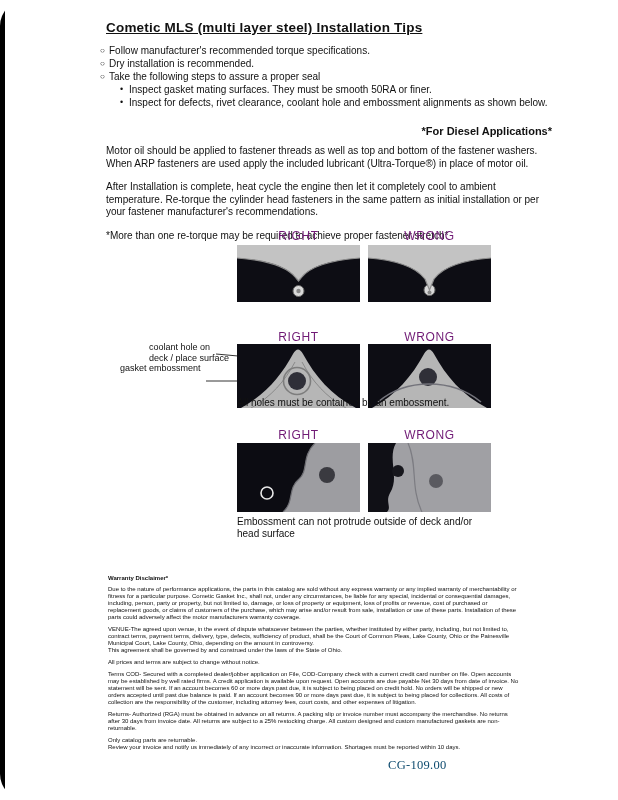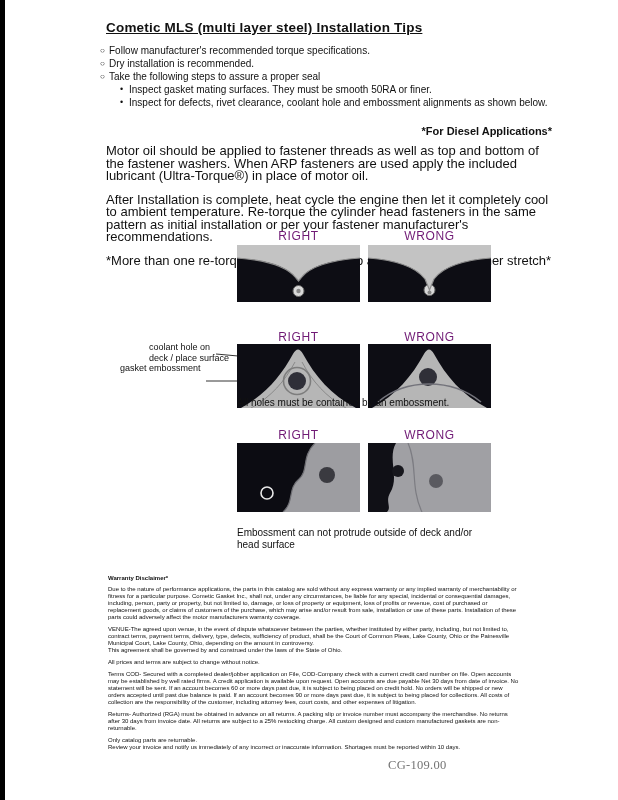--- a/index.html
+++ b/index.html
@@ -3,35 +3,36 @@
 <meta charset="utf-8">
 <style>
   html,body { margin:0; padding:0; background:#ffffff; }
   .page {
     position: relative;
     width: 618px; height: 800px;
     background: #ffffff;
     font-family: "Liberation Sans", sans-serif;
     color: #111;
     overflow: hidden;
+    border-radius: 26px;
   }
   .binding { position:absolute; left:0; top:0; width:5px; height:800px; background:#000; }
 
   
   .body-col { position:absolute; left:100px; top:20px; width:452px; }
   .title {
     font-size: 13.5px; font-weight: bold; text-decoration: underline;
     margin: 0 0 9px 6px; letter-spacing: .2px;
   }
   .b-item { display:flex; font-size:10px; line-height:13px; white-space:nowrap; }
   .b-item .b { width:9px; flex:0 0 9px; font-size:8px; line-height:13px; }
   .b-item.sub { margin-left:20px; }
   .b-item .b.f { font-size:9px; }
   .diesel-h { font-size:11px; font-weight:bold; margin:16px 0 8px 6px;text-align:right; }
-  .para { font-size:13px; line-height:12.5px; margin:0 0 11px 6px; }
+  .para { font-size:10px; line-height:12.5px; margin:0 0 11px 6px; }
 
   
   .diagrams { position:absolute; left:0; top:225px; width:618px; height:335px; }
   .diagrams .abs { position:absolute; }
   .col-left  { left:237px; width:123px; }
   .col-right { left:368px; width:123px; }
   .rw-label { font-size:12px; letter-spacing:.6px; text-align:center; color:#701a75; }
   .fig { display:block; }
   .caption { font-size:10px; line-height:12px; color:#111; }
   .annot { font-size:9px; line-height:10.5px; color:#111; }
@@ -39,21 +40,21 @@
 
   
   .legal { position:absolute; left:108px; top:575px; width:412px; }
   .legal-h { font-size:6px; font-weight:bold; margin:0 0 5px 0; }
   .lp { font-size:6px; line-height:7px; margin:0 0 5px 0; }
   .lp.tight { margin:0; }
 
   .doc-code {
     position:absolute; left:388px; top:758px;
     font-family:"Liberation Serif", serif;
-    font-size:12.5px; color:#737373; letter-spacing:.3px;
+    font-size:12.5px; color:#0c4a6e; letter-spacing:.3px;
   }
 </style>
 </head>
 <body>
 
 <div class="page">
   <div class="binding"></div>
 
   <div class="body-col">
     <h1 class="title">Cometic MLS (multi layer steel) Installation Tips</h1>
@@ -147,21 +148,21 @@
       <circle cx="90" cy="32" r="8" fill="#3a3a40"></circle>
       <circle cx="30" cy="50" r="6" fill="none" stroke="#e9e9e9" stroke-width="1.6"></circle>
     </svg>
     <svg class="abs col-right fig" style="top:218px" width="123" height="69" viewBox="0 0 123 69">
       <rect width="123" height="69" fill="#a0a0a4"></rect>
       <path d="M0,0 H28 C19,16 32,34 22,50 C17,59 24,64 19,69 H0 Z" fill="#101016"></path>
       <path d="M40,0 C50,22 42,44 54,69" stroke="#7c7c82" stroke-width="1.2" fill="none"></path>
       <circle cx="30" cy="28" r="6" fill="#17171d"></circle>
       <circle cx="68" cy="38" r="7" fill="#5a5a60"></circle>
     </svg>
-    <div class="abs caption" style="left:237px; top:302px; width:260px">Embossment can not protrude outside of deck and/or head surface</div>
+    <div class="abs caption" style="left:237px; top:291px; width:260px">Embossment can not protrude outside of deck and/or head surface</div>
   </div>
 
   <div class="legal">
     <p class="legal-h">Warranty Disclaimer*</p>
     <p class="lp">Due to the nature of performance applications, the parts in this catalog are sold without any express warranty or any implied warranty of merchantability or fitness for a particular purpose.  Cometic Gasket Inc., shall not, under any circumstances, be liable for any special, incidental or consequential damages, including, person, party or property, but not limited to, damage, or loss of property or equipment, loss of profits or revenue, cost of purchased or replacement goods, or claims of customers of the purchase, which may arise and/or result from sale, installation or use of these parts.  Installation of these parts could adversely affect the motor manufacturers warranty coverage.</p>
     <p class="lp tight">VENUE-The agreed upon venue, in the event of dispute whatsoever between the parties, whether instituted by either party, including, but not limited to, contract terms, payment terms, delivery, type, defects, sufficiency of product, shall be the Court of Common Pleas, Lake County, Ohio or the Painesville Municipal Court, Lake County, Ohio, depending on the amount in controversy.</p>
     <p class="lp">This agreement shall be governed by and construed under the laws of the State of Ohio.</p>
     <p class="lp">All prices and terms are subject to change without notice.</p>
     <p class="lp">Terms COD- Secured with a completed dealer/jobber application on File, COD-Company check with a current credit card number on file.  Open accounts may be established by well rated firms.  A credit application is available upon request.  Open accounts are due payable Net 30 days from date of invoice.  No statement will be sent.  If an account becomes 60 or more days past due, it is subject to being placed on credit hold.  No orders will be shipped or new orders accepted until past due balance is paid.  If an account becomes 90 or more days past due, it is subject to being placed for collections.  All costs of collection are the responsibility of the customer, including attorney fees, court costs, and other expenses of litigation.</p>
     <p class="lp">Returns- Authorized (RGA) must be obtained in advance on all returns.  A packing slip or invoice number must accompany the merchandise.  No returns after 30 days from invoice date.  All returns are subject to a 25% restocking charge.  All custom designed and custom manufactured gaskets are non-returnable.</p>

